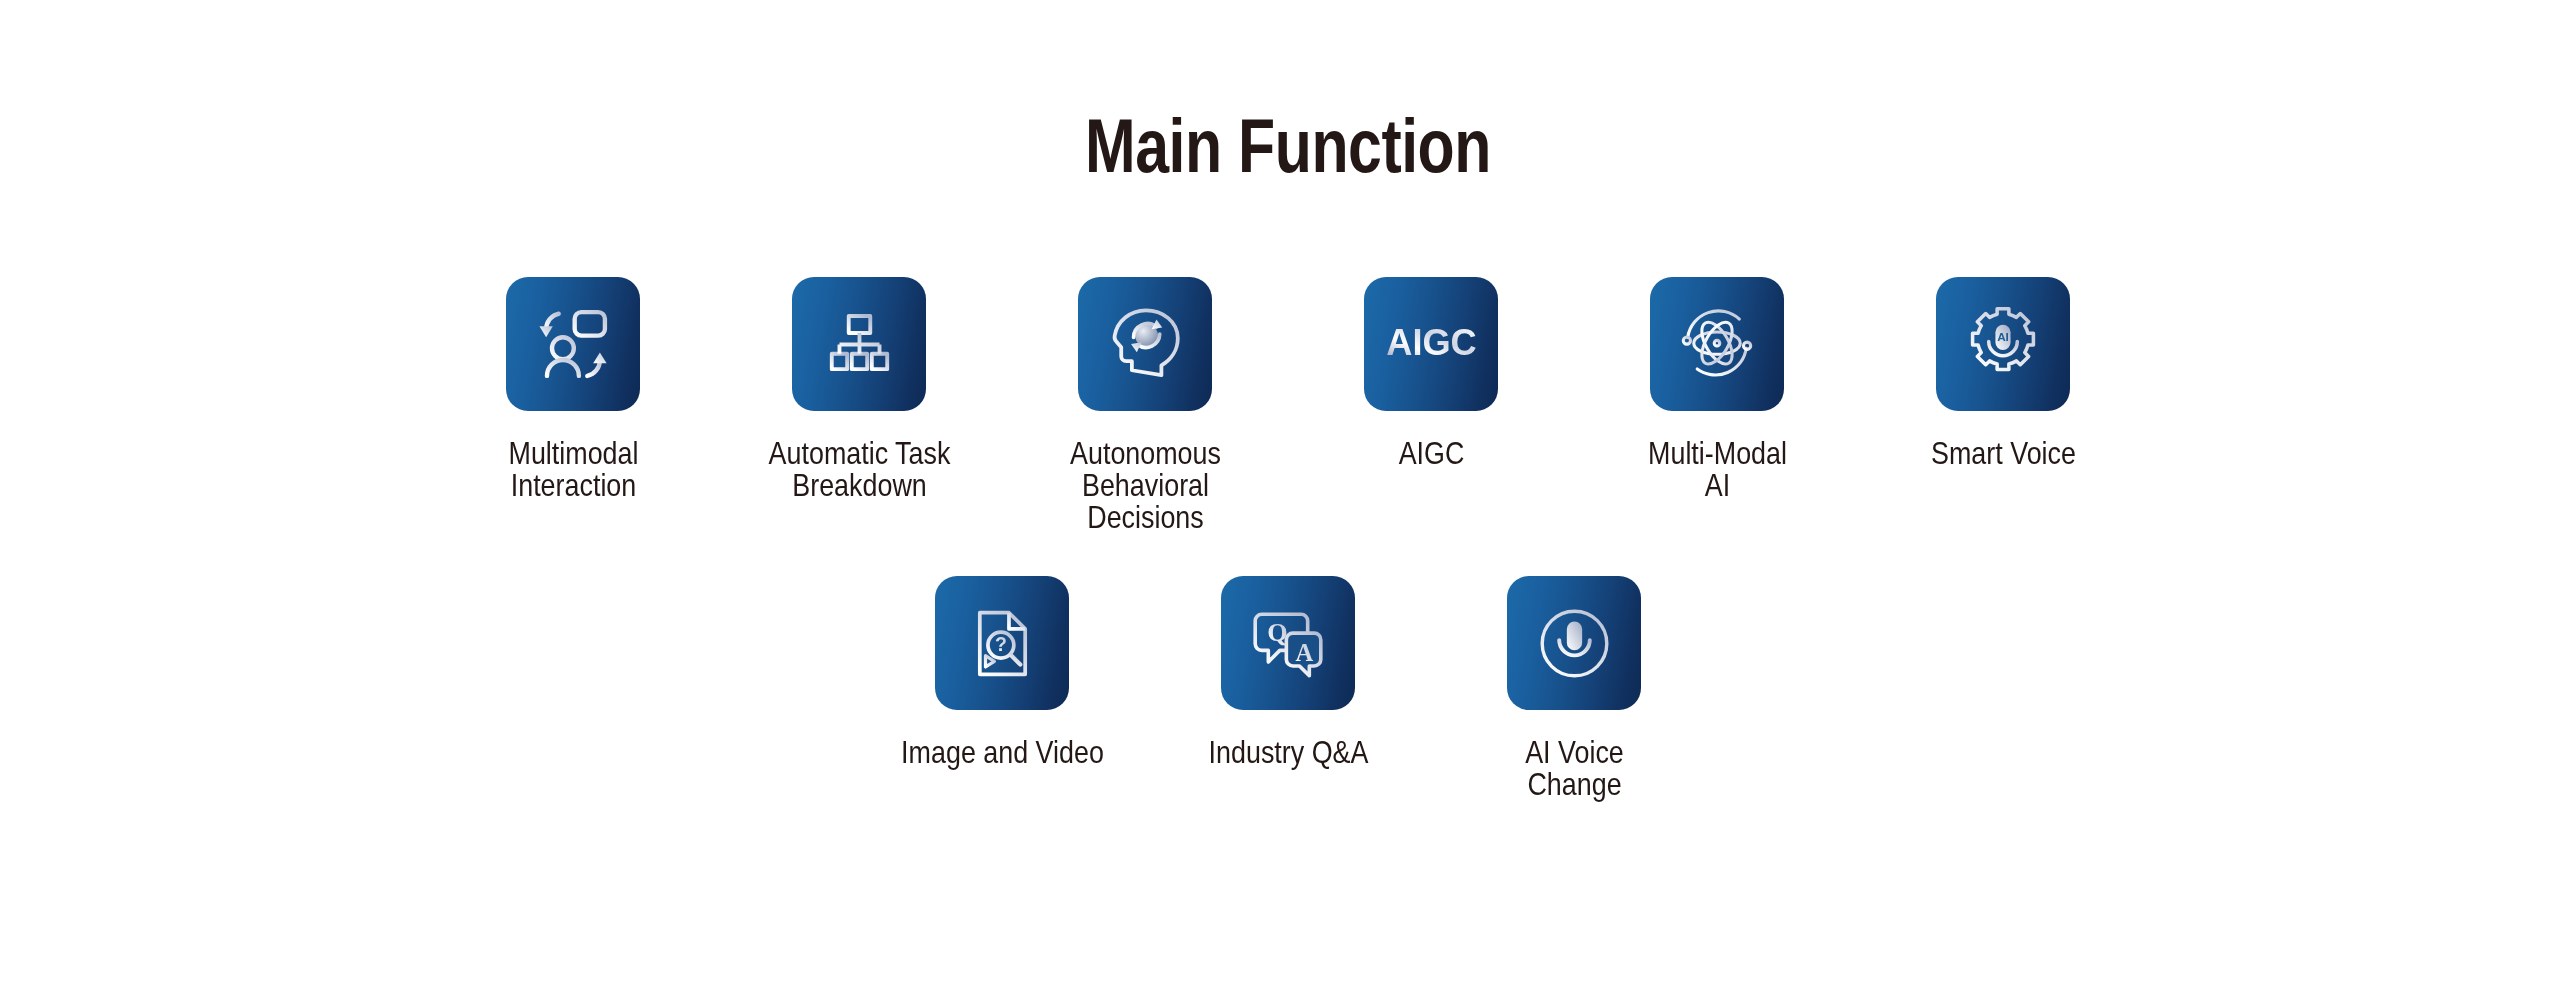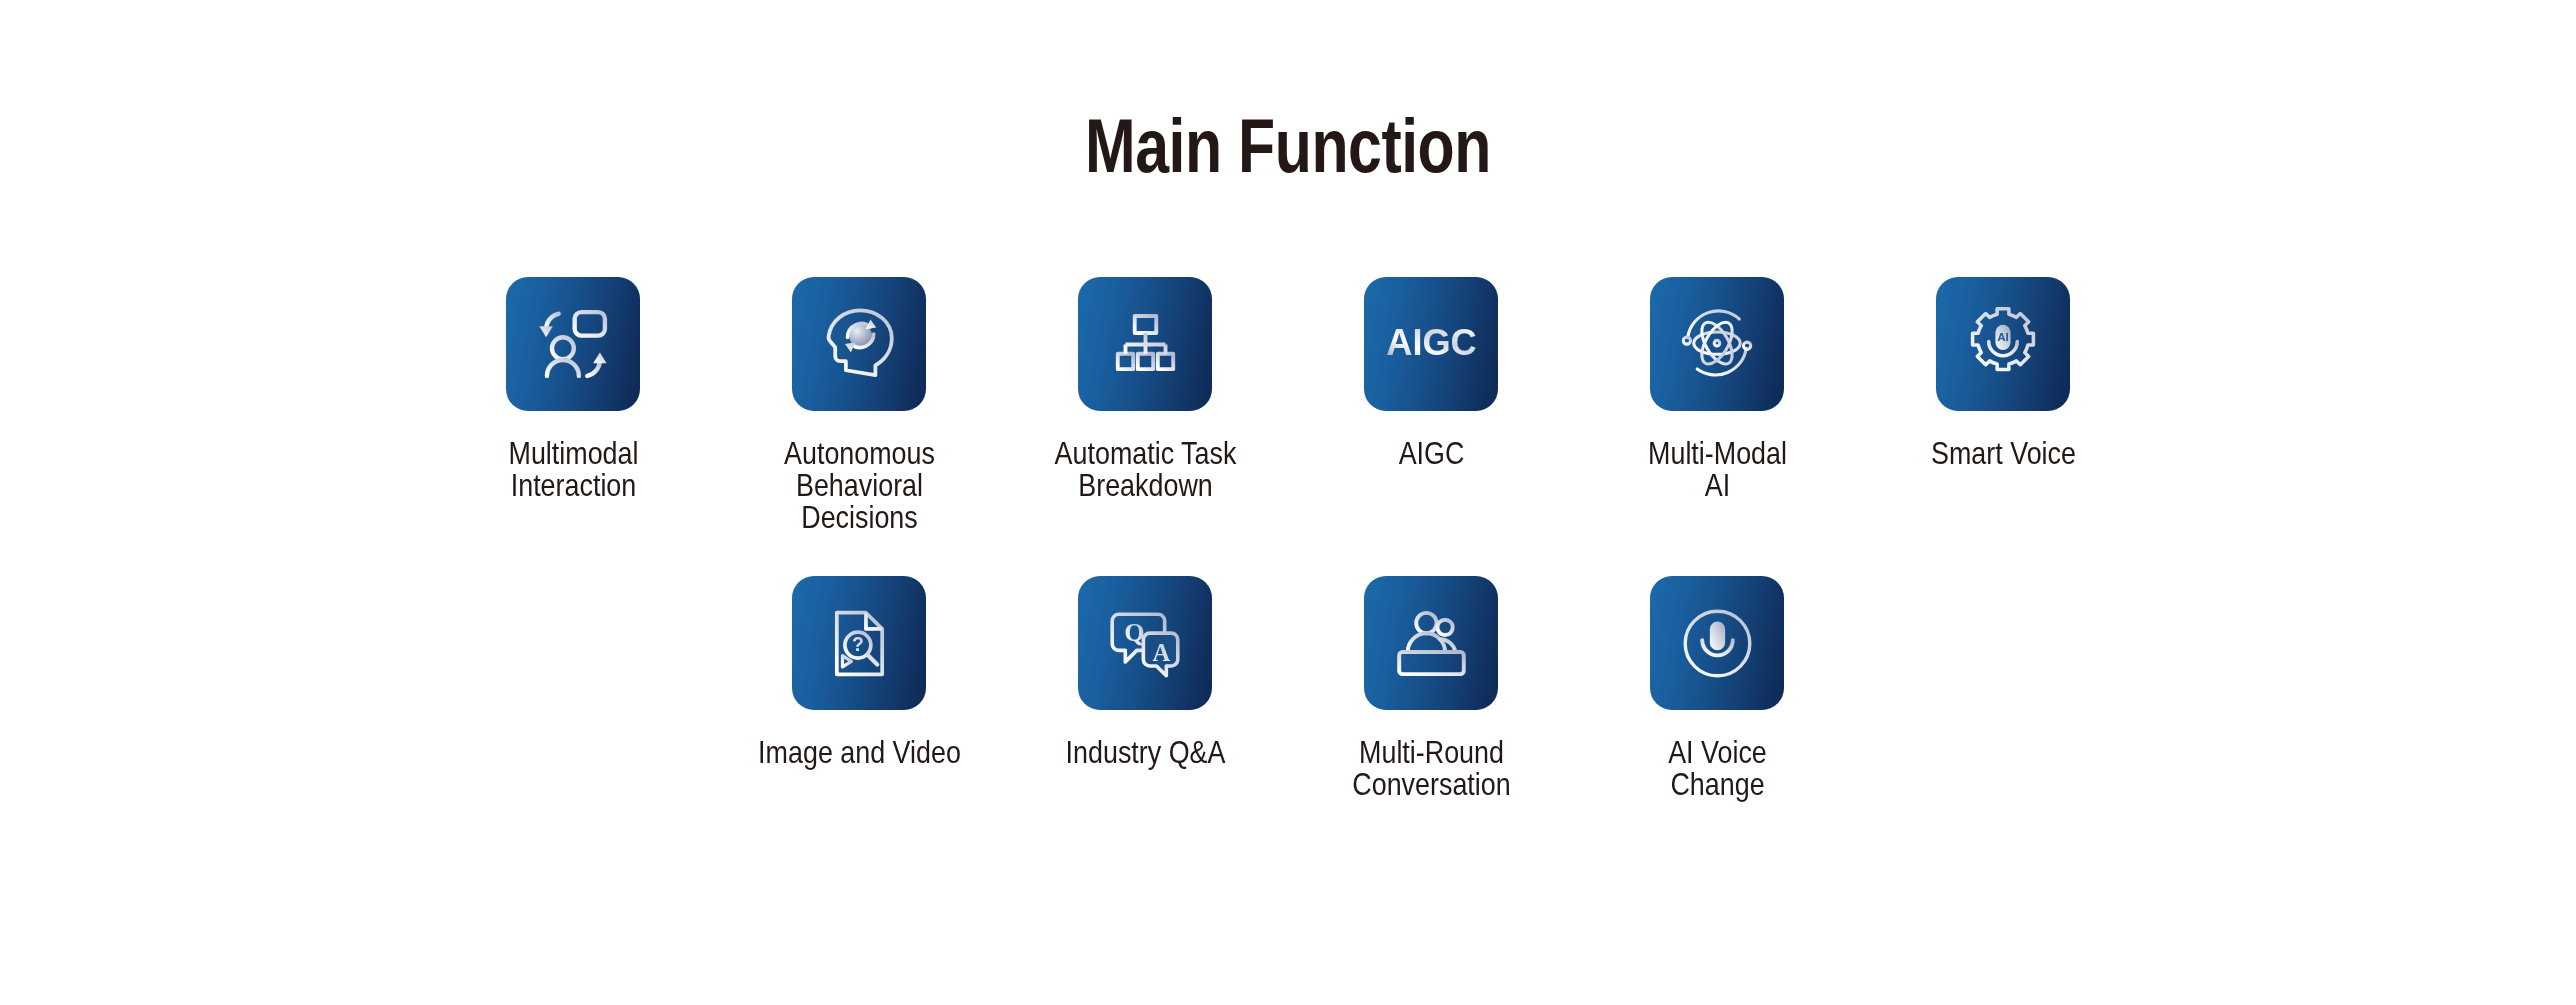--- a/index.html
+++ b/index.html
@@ -110,20 +110,42 @@
             <path d="M18 42 l-8 -13 h16 z" fill="url(#g1)"></path>
             <path d="M82 60 l8 13 h-16 z" fill="url(#g1)"></path>
           </svg>
         </div>
         <div class="caption">Multimodal
 Interaction</div>
       </div>
 
       <div class="cell">
         <div class="tile">
+          <svg width="77" height="77" viewBox="0 0 100 100">
+            <defs>
+              <linearGradient id="g2" x1="0.15" y1="1" x2="0.9" y2="0.05">
+                <stop offset="0" stop-color="#ffffff"></stop>
+                  <stop offset="1" stop-color="#b0bbd2"></stop>
+              </linearGradient>
+            </defs>
+            <g fill="none" stroke="url(#g2)" stroke-width="5" stroke-linejoin="round">
+              <rect x="36" y="13" width="28" height="22"></rect>
+              <rect x="14" y="62" width="20" height="20"></rect>
+              <rect x="40" y="62" width="20" height="20"></rect>
+              <rect x="66" y="62" width="20" height="20"></rect>
+              <path d="M50 35 V50 M24 50 H76 M24 50 V62 M50 50 V62 M76 50 V62"></path>
+            </g>
+          </svg>
+        </div>
+        <div class="caption">Automatic Task
+Breakdown</div>
+      </div>
+
+      <div class="cell">
+        <div class="tile">
           <svg width="82" height="82" viewBox="0 0 100 100">
             <defs>
               <linearGradient id="g3" x1="0.1" y1="1" x2="0.9" y2="0">
                 <stop offset="0" stop-color="#ffffff"></stop>
                   <stop offset="1" stop-color="#bac3d6"></stop>
               </linearGradient>
               <radialGradient id="g3b" cx="0.35" cy="0.3" r="0.85">
                 <stop offset="0" stop-color="#e9edf5"></stop>
                   <stop offset="1" stop-color="#6d7f9e"></stop>
               </radialGradient>
@@ -134,42 +156,20 @@
               <path d="M36 42 A17 17 0 0 1 64 29"></path>
               <path d="M68 38 A17 17 0 0 1 41 51"></path>
             </g>
             <path d="M64 20 l7 10 l-13 2 z" fill="url(#g3)"></path>
             <path d="M40 60 l-7 -10 l13 -2 z" fill="url(#g3)"></path>
           </svg>
         </div>
         <div class="caption">Autonomous
 Behavioral
 Decisions</div>
-      </div>
-
-      <div class="cell">
-        <div class="tile">
-          <svg width="77" height="77" viewBox="0 0 100 100">
-            <defs>
-              <linearGradient id="g2" x1="0.15" y1="1" x2="0.9" y2="0.05">
-                <stop offset="0" stop-color="#ffffff"></stop>
-                  <stop offset="1" stop-color="#b0bbd2"></stop>
-              </linearGradient>
-            </defs>
-            <g fill="none" stroke="url(#g2)" stroke-width="5" stroke-linejoin="round">
-              <rect x="36" y="13" width="28" height="22"></rect>
-              <rect x="14" y="62" width="20" height="20"></rect>
-              <rect x="40" y="62" width="20" height="20"></rect>
-              <rect x="66" y="62" width="20" height="20"></rect>
-              <path d="M50 35 V50 M24 50 H76 M24 50 V62 M50 50 V62 M76 50 V62"></path>
-            </g>
-          </svg>
-        </div>
-        <div class="caption">Automatic Task
-Breakdown</div>
       </div>
 
       <div class="cell">
         <div class="tile">
           <svg width="97" height="52" viewBox="0 0 150 80">
             <defs>
               <linearGradient id="g4" x1="0" y1="1" x2="1" y2="0">
                 <stop offset="0" stop-color="#8e9ab5"></stop>
                   <stop offset="0.35" stop-color="#ffffff"></stop>
                 <stop offset="0.6" stop-color="#ced5e4"></stop>
@@ -266,42 +266,20 @@
             </defs>
             <path d="M18 15 h48 a8 8 0 0 1 8 8 v28 a8 8 0 0 1 -8 8 h-26 l-14 14 v-14 h-8 a8 8 0 0 1 -8 -8 v-28 a8 8 0 0 1 8 -8 z" fill="none" stroke="url(#g9)" stroke-width="4.4" stroke-linejoin="round"></path>
             <path d="M56 38 h26 a8 8 0 0 1 8 8 v24 a8 8 0 0 1 -8 8 h-6 v12 l-12 -12 h-8 a8 8 0 0 1 -8 -8 v-24 a8 8 0 0 1 8 -8 z" fill="#1a4e87" stroke="url(#g9)" stroke-width="4.4" stroke-linejoin="round"></path>
             <text x="37" y="47" text-anchor="middle" font-family="Liberation Serif, serif" font-size="32" font-weight="700" fill="url(#g9)">Q</text>
             <text x="70" y="72" text-anchor="middle" font-family="Liberation Serif, serif" font-size="30" font-weight="700" fill="url(#g9)">A</text>
           </svg>
         </div>
         <div class="caption">Industry Q&amp;A</div>
       </div>
 
-      <div class="cell">
-        <div class="tile">
-          <svg width="85" height="85" viewBox="0 0 100 100">
-            <defs>
-              <linearGradient id="g10" x1="0.1" y1="1" x2="0.9" y2="0">
-                <stop offset="0" stop-color="#ffffff"></stop>
-                  <stop offset="1" stop-color="#b0bacf"></stop>
-              </linearGradient>
-            </defs>
-            <g fill="none" stroke="url(#g10)" stroke-width="4.6" stroke-linejoin="round" stroke-linecap="round">
-              <circle cx="44" cy="26" r="12"></circle>
-              <circle cx="66" cy="31" r="9"></circle>
-              <path d="M22 60 a22 22 0 0 1 44 0"></path>
-              <path d="M60 45 a18 18 0 0 1 18 15"></path>
-              <rect x="12" y="60" width="76" height="26" rx="4"></rect>
-              <path d="M18 60 h16 M40 60 h2 M48 60 h34"></path>
-            </g>
-          </svg>
-        </div>
-        <div class="caption">Multi-Round
-Conversation</div>
-      </div>
 
       <div class="cell">
         <div class="tile">
           <svg width="85" height="85" viewBox="0 0 100 100">
             <defs>
               <linearGradient id="g11" x1="0.1" y1="1" x2="0.9" y2="0">
                 <stop offset="0" stop-color="#ffffff"></stop>
                   <stop offset="1" stop-color="#b6bfd4"></stop>
               </linearGradient>
               <linearGradient id="g11b" x1="0" y1="1" x2="1" y2="0">

